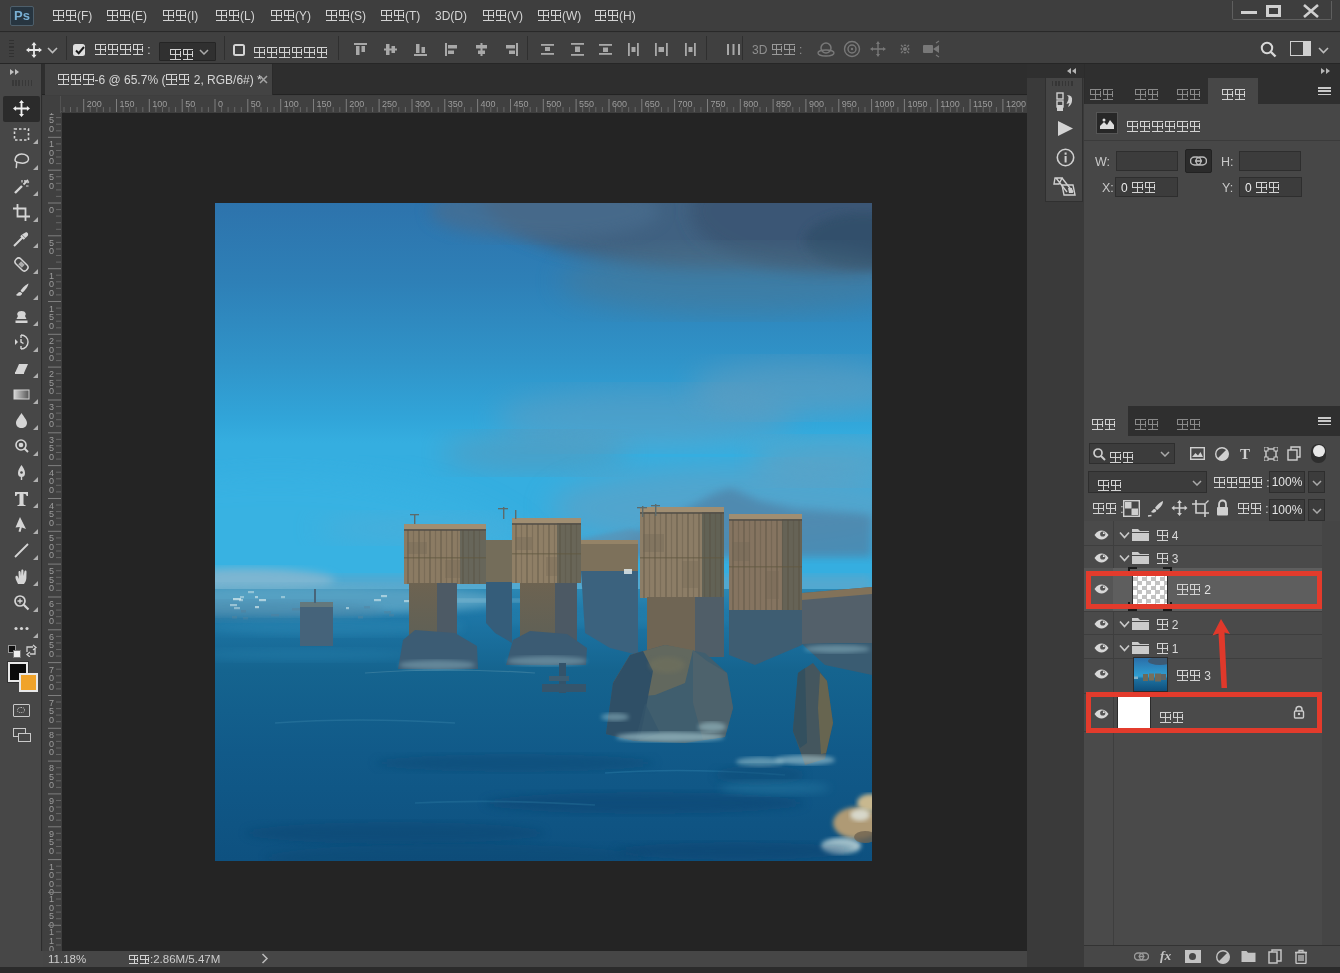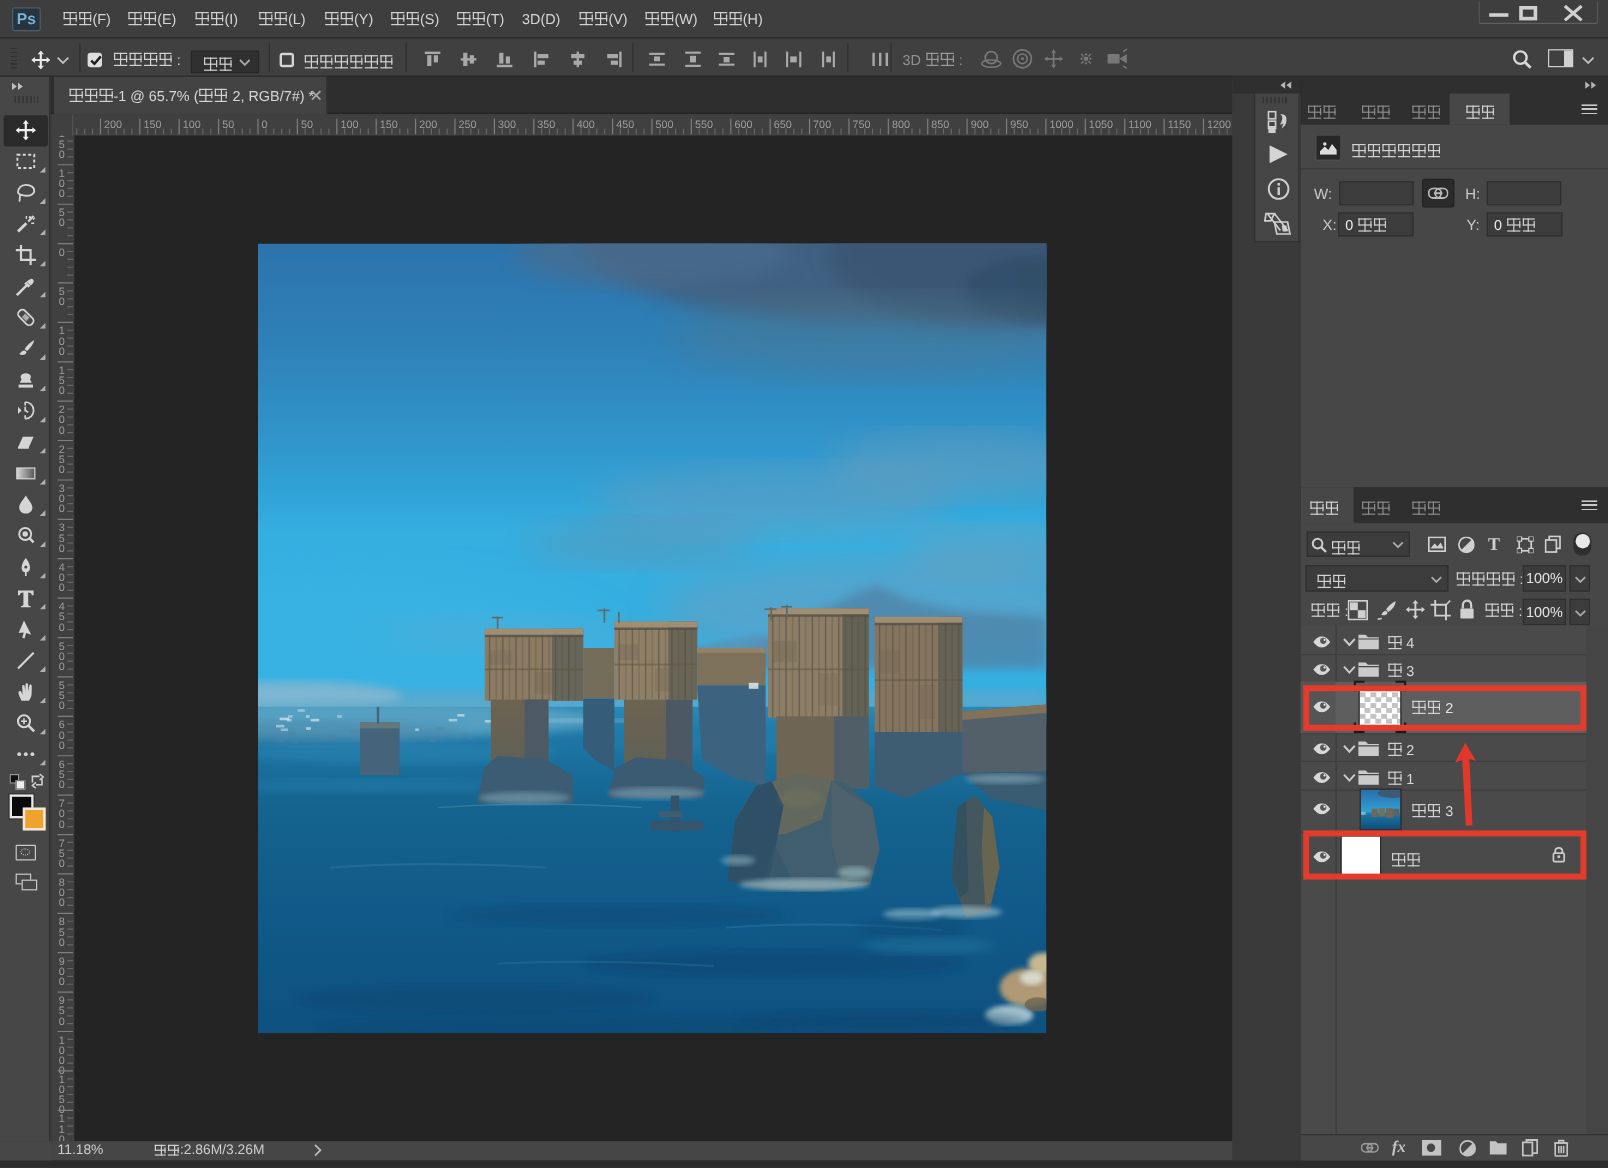--- a/index.html
+++ b/index.html
@@ -152,21 +152,21 @@
 <svg class="a" style="left:1259px;top:40px" width="18" height="18">
     <circle cx="8" cy="8" r="5.2" stroke="#d8d8d8" stroke-width="2" fill="none"></circle>
     <path d="M12 12 L16.5 16.5" stroke="#d8d8d8" stroke-width="2.4"></path>
   </svg>
 <div class="a" style="left:1290px;top:41px;width:21px;height:15px;border:1.5px solid #d0d0d0;background:linear-gradient(90deg,transparent 0 12px,#d0d0d0 12px)"></div>
 <svg class="a" style="left:1318px;top:47px" width="11" height="7">
     <path d="M1 1 L5.5 5.5 L10 1" stroke="#bdbdbd" stroke-width="1.6" fill="none"></path>
   </svg>
 <div class="a" style="left:42px;top:64px;width:985px;height:31px;background:#2e2e2e;border-bottom:1px solid #232323"></div>
 <div class="a" style="left:45px;top:64px;width:228px;height:31px;background:#434343;border-right:1px solid #2a2a2a"></div>
-<div class="a" style="left:57px;top:73px;color:#d6d6d6;font-size:12px;white-space:nowrap"><i class="cj"></i><i class="cj"></i><i class="cj"></i><span>-1 @ 65.7% (</span><i class="cj"></i><i class="cj"></i><span> 2, RGB/7#) *</span></div>
+<div class="a" style="left:57px;top:73px;color:#d6d6d6;font-size:12px;white-space:nowrap"><i class="cj"></i><i class="cj"></i><i class="cj"></i><span>-6 @ 65.7% (</span><i class="cj"></i><i class="cj"></i><span> 2, RGB/6#) *</span></div>
 <svg class="a" style="left:259px;top:75px" width="9" height="9">
     <path d="M1 1 L8 8 M8 1 L1 8" stroke="#a5a5a5" stroke-width="1.5"></path>
   </svg>
 <div class="a" style="left:0;top:64px;width:42px;height:887px;background:#474747;border-right:1px solid #2c2c2c"></div>
 <svg class="a" style="left:9px;top:68px" width="12" height="8">
     <path d="M1 1 L5 4 L1 7 M6 1 L10 4 L6 7" fill="#c0c0c0"></path>
   </svg>
 <div class="a" style="left:12px;top:80px;width:20px;height:6px;background:repeating-linear-gradient(90deg,#383838 0 1.5px,transparent 1.5px 3.2px)"></div>
 <div class="a" style="left:3px;top:96px;width:37px;height:26px;background:#2b2b2b;border-radius:2px"></div>
 <svg class="a" style="left:13px;top:100px" width="17" height="17" viewBox="0 0 17 17">
@@ -954,21 +954,21 @@
     <path d="M150 470 Q230 464 320 470" stroke="#9cc6cf" stroke-width="1.2" fill="none" opacity="0.22"></path>
     <path d="M60 520 Q140 514 240 520" stroke="#4e9bbd" stroke-width="1.5" fill="none" opacity="0.25"></path>
     <path d="M390 570 Q470 564 570 572" stroke="#3d92b8" stroke-width="1.6" fill="none" opacity="0.3"></path>
     <path d="M200 600 Q280 596 380 602" stroke="#3d8fb5" stroke-width="1.6" fill="none" opacity="0.25"></path>
     <ellipse cx="545" cy="572" rx="45" ry="10" fill="#0b4b76" opacity="0.5" filter="url(#b4)"></ellipse>
     <ellipse cx="240" cy="655" rx="190" ry="14" fill="#0a466f" opacity="0.4" filter="url(#b4)"></ellipse>
     <ellipse cx="560" cy="585" rx="55" ry="7" fill="#2e86ae" opacity="0.35" filter="url(#b4)"></ellipse>
   </svg>
 <div class="a" style="left:43px;top:951px;width:984px;height:16px;background:#464646"></div>
 <div class="a" style="left:48px;top:953px;color:#cccccc;font-size:11.5px">11.18%</div>
-<div class="a" style="left:128px;top:953px;color:#cccccc;font-size:11.5px;white-space:nowrap"><i class="cj s9"></i><i class="cj s9"></i><span>:2.86M/3.26M</span></div>
+<div class="a" style="left:128px;top:953px;color:#cccccc;font-size:11.5px;white-space:nowrap"><i class="cj s9"></i><i class="cj s9"></i><span>:2.86M/5.47M</span></div>
 <svg class="a" style="left:261px;top:953px" width="8" height="11">
     <path d="M1.5 1 L6 5.5 L1.5 10" stroke="#bbb" stroke-width="1.5" fill="none"></path>
   </svg>
 <div class="a" style="left:0;top:967px;width:1340px;height:6px;background:#2b2b2b"></div>
 <div class="a" style="left:0;top:951px;width:43px;height:16px;background:#474747"></div>
 <div class="a" style="left:1027px;top:64px;width:313px;height:903px;background:#3a3a3a"></div>
 <div class="a" style="left:1027px;top:64px;width:313px;height:14px;background:#2f2f2f"></div>
 <svg class="a" style="left:1066px;top:67px" width="11" height="8">
     <path d="M5 1 L1 4 L5 7 M10 1 L6 4 L10 7" fill="#b5b5b5"></path>
   </svg>

